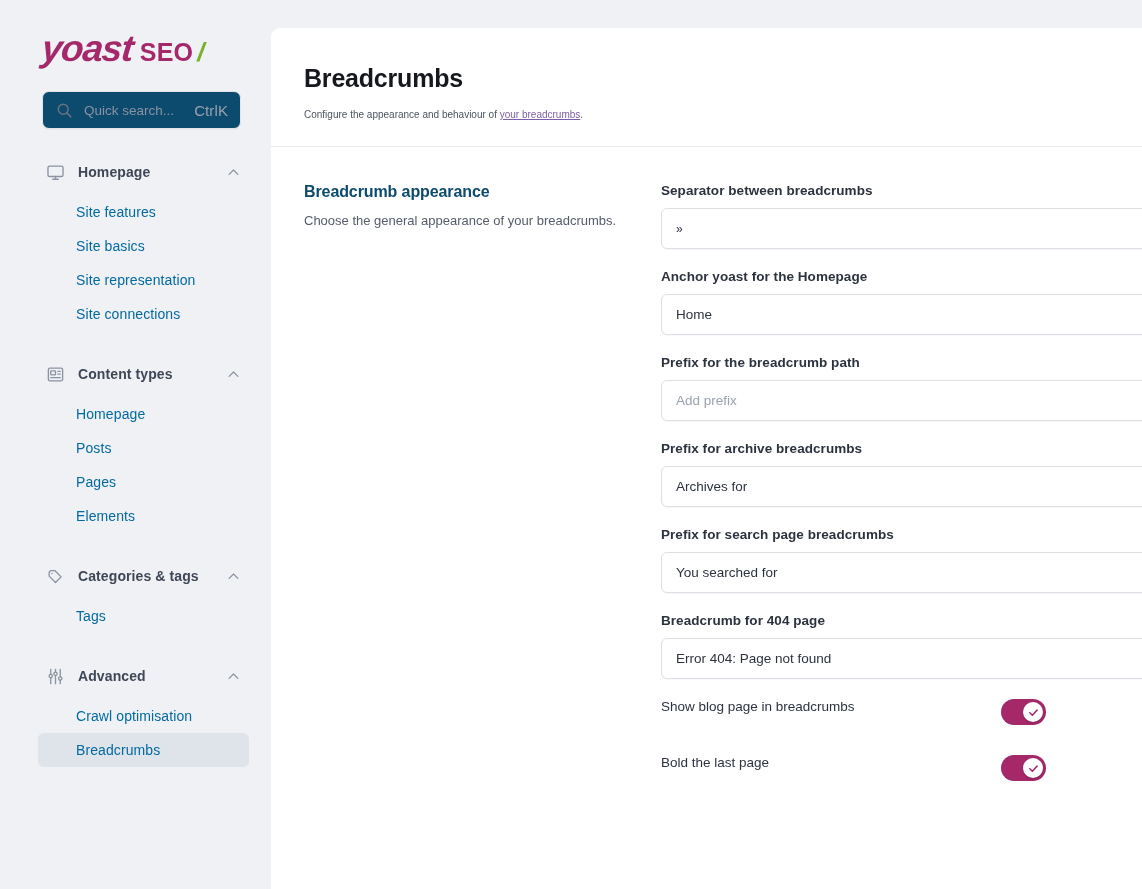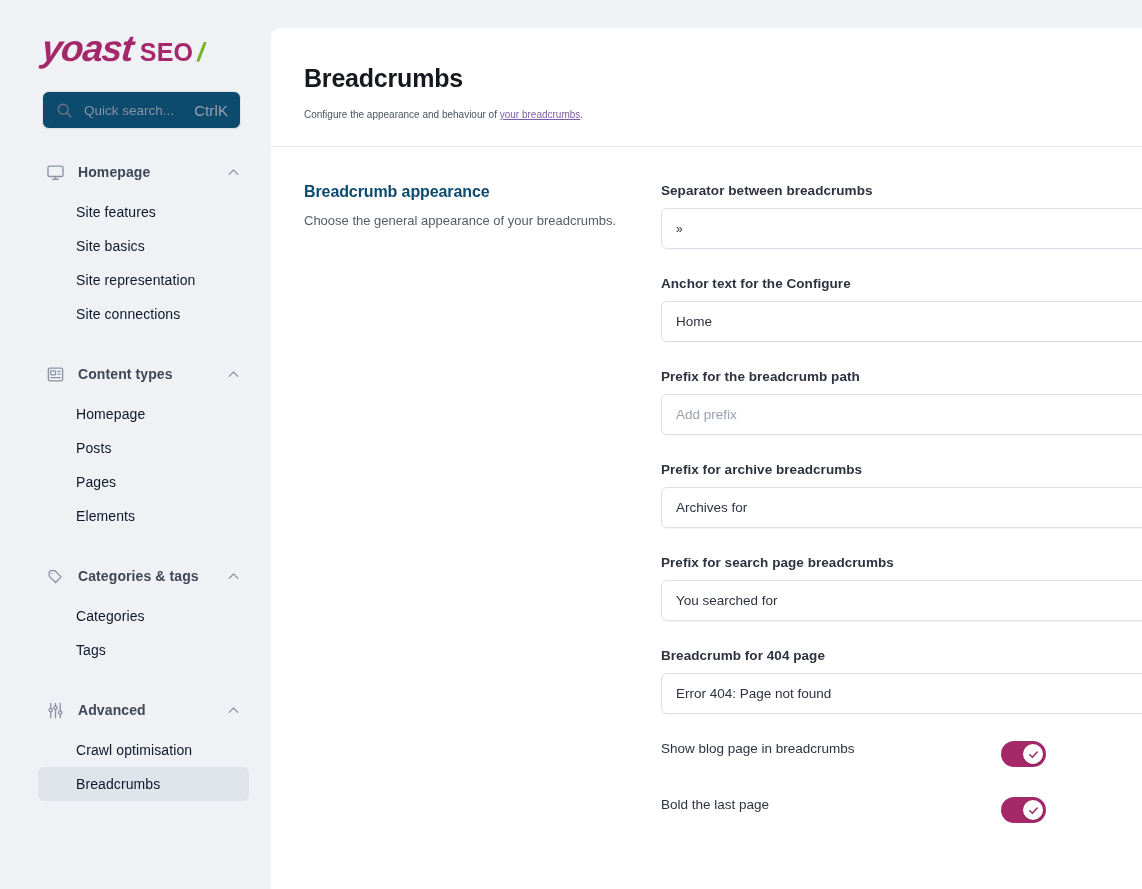--- a/index.html
+++ b/index.html
@@ -70,21 +70,21 @@
     font-size: 14px; color: #3f4756; font-weight: 600;
     margin-left: 12px; letter-spacing: 0.1px;
   }
   .chev { flex: 0 0 auto; display: flex; align-items: center; }
   .nav-children { margin-top: 6px; }
   .nav-child {
     height: 34px; display: flex; align-items: center;
     margin: 0 22px 0 38px;
     padding-left: 38px;
     border-radius: 6px;
-    font-size: 14px; color: #0f172a;
+    font-size: 14px; color: #0369a1;
     cursor: pointer;
     letter-spacing: 0.1px;
   }
   .nav-child.selected { background: #dfe3ea; }
   .group-gap { height: 20px; }
 
   
   .main {
     flex: 1 1 auto;
     padding-top: 28px;
@@ -109,21 +109,21 @@
   }
   .page-desc a { color: #7b5ea7; text-decoration: underline; }
   .divider { height: 1px; background: #e6e8ec; margin-top: 26px; }
 
   .section { display: flex; padding: 36px 0 0 33px; }
   .sec-left { width: 357px; flex: 0 0 357px; padding-right: 24px; }
   .sec-title { font-size: 16px; font-weight: bold; color: #0c4a6e; letter-spacing: -0.1px; }
   .sec-desc { margin-top: 11px; font-size: 13px; color: #545c6b; line-height: 1.45; }
 
   .sec-right { flex: 1 1 auto; min-width: 0; }
-  .field { margin-bottom: 27px; }
+  .field { margin-bottom: 20px; }
   .field-label {
     font-size: 13.5px; color: #2c333f; font-weight: 600;
     margin-bottom: 10px; letter-spacing: 0.05px;
   }
   .field-input {
     height: 41px;
     width: 560px;
     background: #fff;
     border: 1px solid #dcdfe5;
     border-radius: 6px;
@@ -249,21 +249,20 @@
             </svg>
           </span>
           <span class="nav-label">Categories &amp; tags</span>
           <span class="chev">
             <svg width="15" height="15" viewBox="0 0 24 24" fill="none" stroke="#8b93a3" stroke-width="2" stroke-linecap="round" stroke-linejoin="round">
               <polyline points="5,15 12,8 19,15"></polyline>
             </svg>
           </span>
         </div>
         <div class="nav-children">
-          <div class="nav-child">Categories</div>
           <div class="nav-child">Tags</div>
         </div>
       </div>
 
       <div class="group-gap"></div>
 
       <div class="nav-group">
         <div class="nav-parent">
           <span class="nav-ic">
             <svg width="19" height="19" viewBox="0 0 24 24" fill="none" stroke="#8b93a3" stroke-width="1.7" stroke-linecap="round">
@@ -314,21 +313,21 @@
         <div class="sec-right">
 
           <div class="field">
             <div class="field-label">Separator between breadcrumbs</div>
             <div class="field-input">
               <span class="sep-val">»</span>
             </div>
           </div>
 
           <div class="field">
-            <div class="field-label">Anchor text for the Configure</div>
+            <div class="field-label">Anchor yoast for the Homepage</div>
             <div class="field-input">Home</div>
           </div>
 
           <div class="field">
             <div class="field-label">Prefix for the breadcrumb path</div>
             <div class="field-input placeholder">Add prefix</div>
           </div>
 
           <div class="field">
             <div class="field-label">Prefix for archive breadcrumbs</div>

